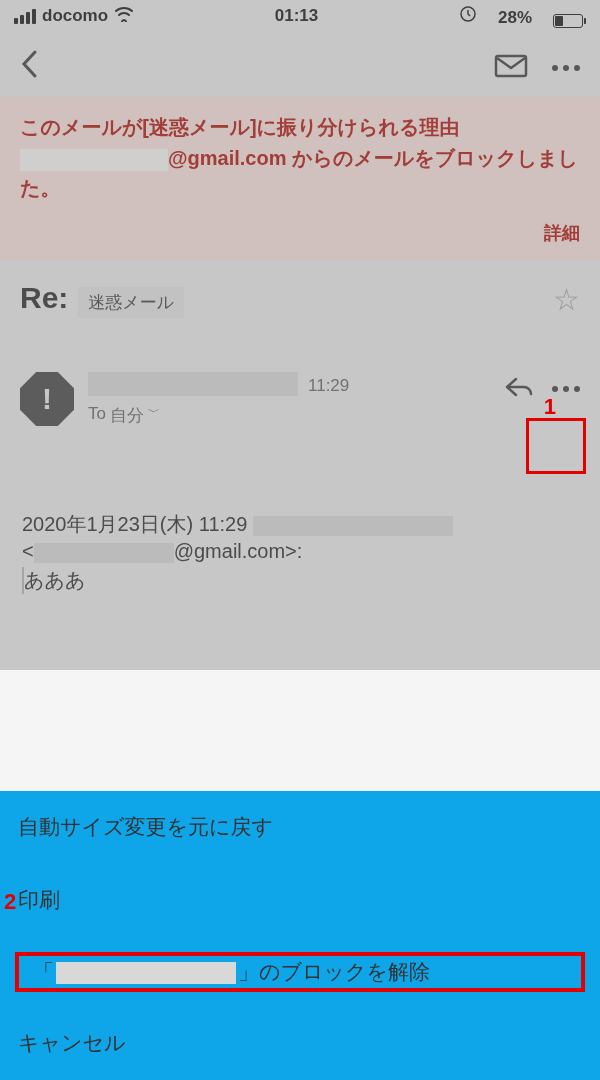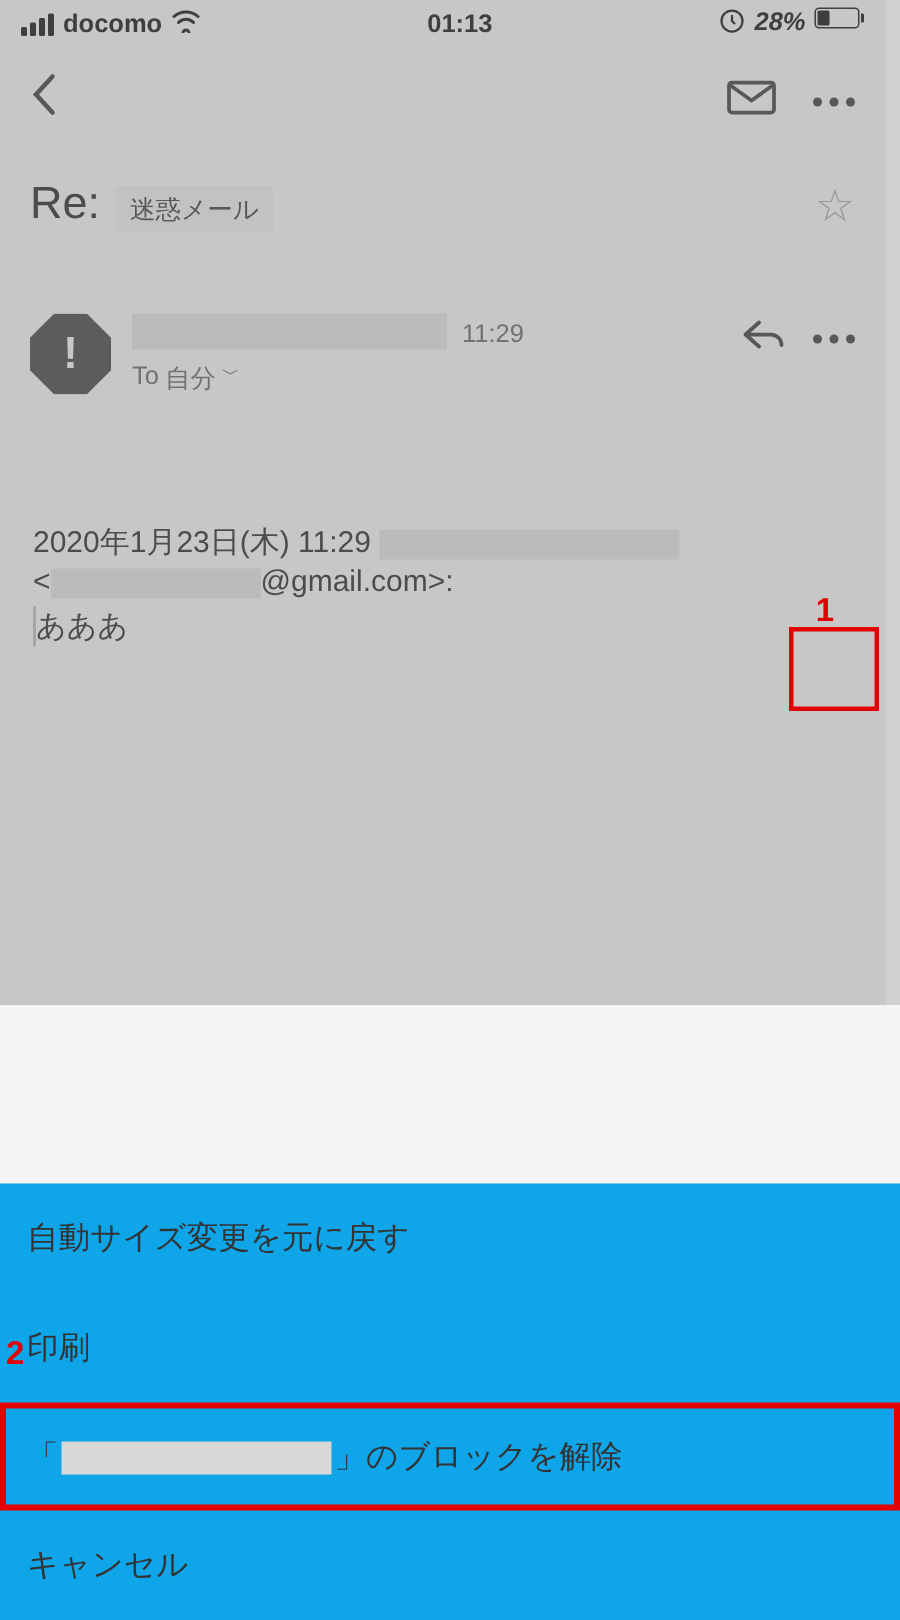--- a/index.html
+++ b/index.html
@@ -1,23 +1,23 @@
 <!DOCTYPE html>
 <html><head>
   <meta charset="utf-8">
   <style>
     * { margin: 0; padding: 0; box-sizing: border-box; font-family: -apple-system, "Hiragino Sans", sans-serif; }
     body { width: 600px; height: 1080px; background: #f5f5f5; position: relative; overflow: hidden; }
     
-    .dimmed { position: absolute; top: 0; left: 0; right: 10px; height: 670px; background: #e8e8e8; }
+    .dimmed { position: absolute; top: 0; left: 0; right: 0; height: 670px; background: #e8e8e8; }
     .dim-overlay { position: absolute; top: 0; left: 0; right: 0; height: 670px; background: rgba(100,100,100,0.25); pointer-events: none; z-index: 5; }
     
     .status-bar { display: flex; justify-content: space-between; align-items: center; padding: 4px 14px; height: 32px; font-size: 17px; font-weight: 600; color: #333; }
     .status-left { display: flex; align-items: center; gap: 6px; }
-    .status-right { display: flex; align-items: flex-start; gap: 6px; font-style: italic; }
+    .status-right { display: flex; align-items: flex-end; gap: 21px; }
     .signal-bars { display: inline-flex; align-items: flex-end; gap: 2px; }
     .bar { width: 4px; background: #333; border-radius: 1px; }
     .b1 { height: 6px; } .b2 { height: 9px; } .b3 { height: 12px; } .b4 { height: 15px; }
     .battery { display: inline-flex; align-items: center; }
     .battery-body { width: 30px; height: 14px; border: 1.5px solid #333; border-radius: 3px; position: relative; }
     .battery-fill { position: absolute; left: 1px; top: 1px; bottom: 1px; width: 28%; background: #333; border-radius: 1px; }
     .battery-tip { width: 2px; height: 6px; background: #333; margin-left: 1px; border-radius: 0 1px 1px 0; }
     
     .nav-bar { display: flex; justify-content: space-between; align-items: center; padding: 16px 20px 10px; }
     .back-chev { font-size: 34px; font-weight: 300; color: #555; }
@@ -27,21 +27,21 @@
     .dot { width: 6px; height: 6px; background: #555; border-radius: 50%; }
     
     .spam-banner { background: #f5e0dd; padding: 16px 20px 14px; margin: 0; }
     .spam-title { color: #b7312b; font-size: 20px; font-weight: 600; line-height: 1.4; }
     .spam-body { color: #b7312b; font-size: 20px; font-weight: 600; line-height: 1.5; margin-top: 2px; }
     .redacted-inline { display: inline-block; width: 148px; height: 22px; background: #f3f3f2; vertical-align: middle; }
     .spam-detail { text-align: right; color: #b7312b; font-size: 18px; font-weight: 600; margin-top: 18px; }
     
     .subject-row { display: flex; align-items: center; justify-content: space-between; padding: 22px 20px 0; }
     .subject-left { display: flex; align-items: baseline; gap: 10px; }
-    .re { font-size: 30px; font-weight: 400; color: #444; }
+    .re { font-size: 30px; font-weight: 700; color: #444; }
     .subject-badge { background: #e2e2e2; color: #555; font-size: 17px; padding: 4px 10px; }
     .star { font-size: 30px; color: #aaa; }
     
     .sender-row { display: flex; align-items: flex-start; padding: 54px 20px 0; gap: 14px; }
     .octagon { width: 54px; height: 54px; background: #5a5a5a; clip-path: polygon(30% 0%, 70% 0%, 100% 30%, 100% 70%, 70% 100%, 30% 100%, 0% 70%, 0% 30%); display: flex; align-items: center; justify-content: center; color: #e8e8e8; font-size: 30px; font-weight: 700; }
     .sender-info { flex: 1; }
     .sender-top { display: flex; align-items: flex-end; gap: 10px; }
     .sender-redact { width: 210px; height: 24px; background: #d8d8d8; }
     .sender-time { color: #777; font-size: 17px; }
     .to-line { color: #777; font-size: 17px; margin-top: 8px; display: flex; gap: 4px; }
@@ -55,21 +55,21 @@
     .body-area { padding: 84px 22px 0; }
     .body-date { color: #444; font-size: 20px; }
     .body-redact1 { display: inline-block; width: 200px; height: 20px; background: #d8d8d8; vertical-align: middle; }
     .body-email-line { color: #444; font-size: 20px; margin-top: 2px; }
     .body-redact2 { display: inline-block; width: 140px; height: 20px; background: #d8d8d8; vertical-align: middle; }
     .quote-bar { border-left: 2px solid #bbb; margin-top: 4px; }
     .quote-text { color: #444; font-size: 20px; }
     
     .action-sheet { position: absolute; left: 0; right: 0; bottom: 0; background: #0ea5e9; z-index: 20; }
     .sheet-item { padding: 22px 18px; font-size: 21px; color: #333; border-bottom: 1px solid rgba(0,0,0,0); }
-    .sheet-item.highlight { border: 4px solid #e30000; padding: 18px 14px; margin: 0; }
+    .sheet-item.highlight { border: 4px solid #e30000; padding: 2px 14px; margin: 15px; }
     .unblock-redact { display: inline-block; width: 180px; height: 22px; background: #d8d8d8; vertical-align: middle; margin: 0 2px; }
     
     .callout-2-num { position: absolute; bottom: 165px; left: 4px; color: #e30000; font-size: 22px; font-weight: 700; z-index: 25; }
   </style>
 </head>
 <body>
 
 <div class="dimmed">
   <div class="status-bar">
     <div class="status-left">
@@ -118,20 +118,27 @@
           </svg>
       </span>
       <span class="dots">
         <span class="dot"></span>
           <span class="dot"></span>
           <span class="dot"></span>
       </span>
     </div>
   </div>
 
+  <div class="spam-banner">
+    <div class="spam-title">このメールが[迷惑メール]に振り分けられる理由</div>
+    <div class="spam-body">
+      <span class="redacted-inline"></span><span>@gmail.com からのメールをブロックしました。</span>
+    </div>
+    <div class="spam-detail">詳細</div>
+  </div>
 
   <div class="subject-row">
     <div class="subject-left">
       <span class="re">Re:</span>
       <span class="subject-badge">迷惑メール</span>
     </div>
     <span class="star">☆</span>
   </div>
 
   <div class="sender-row">

